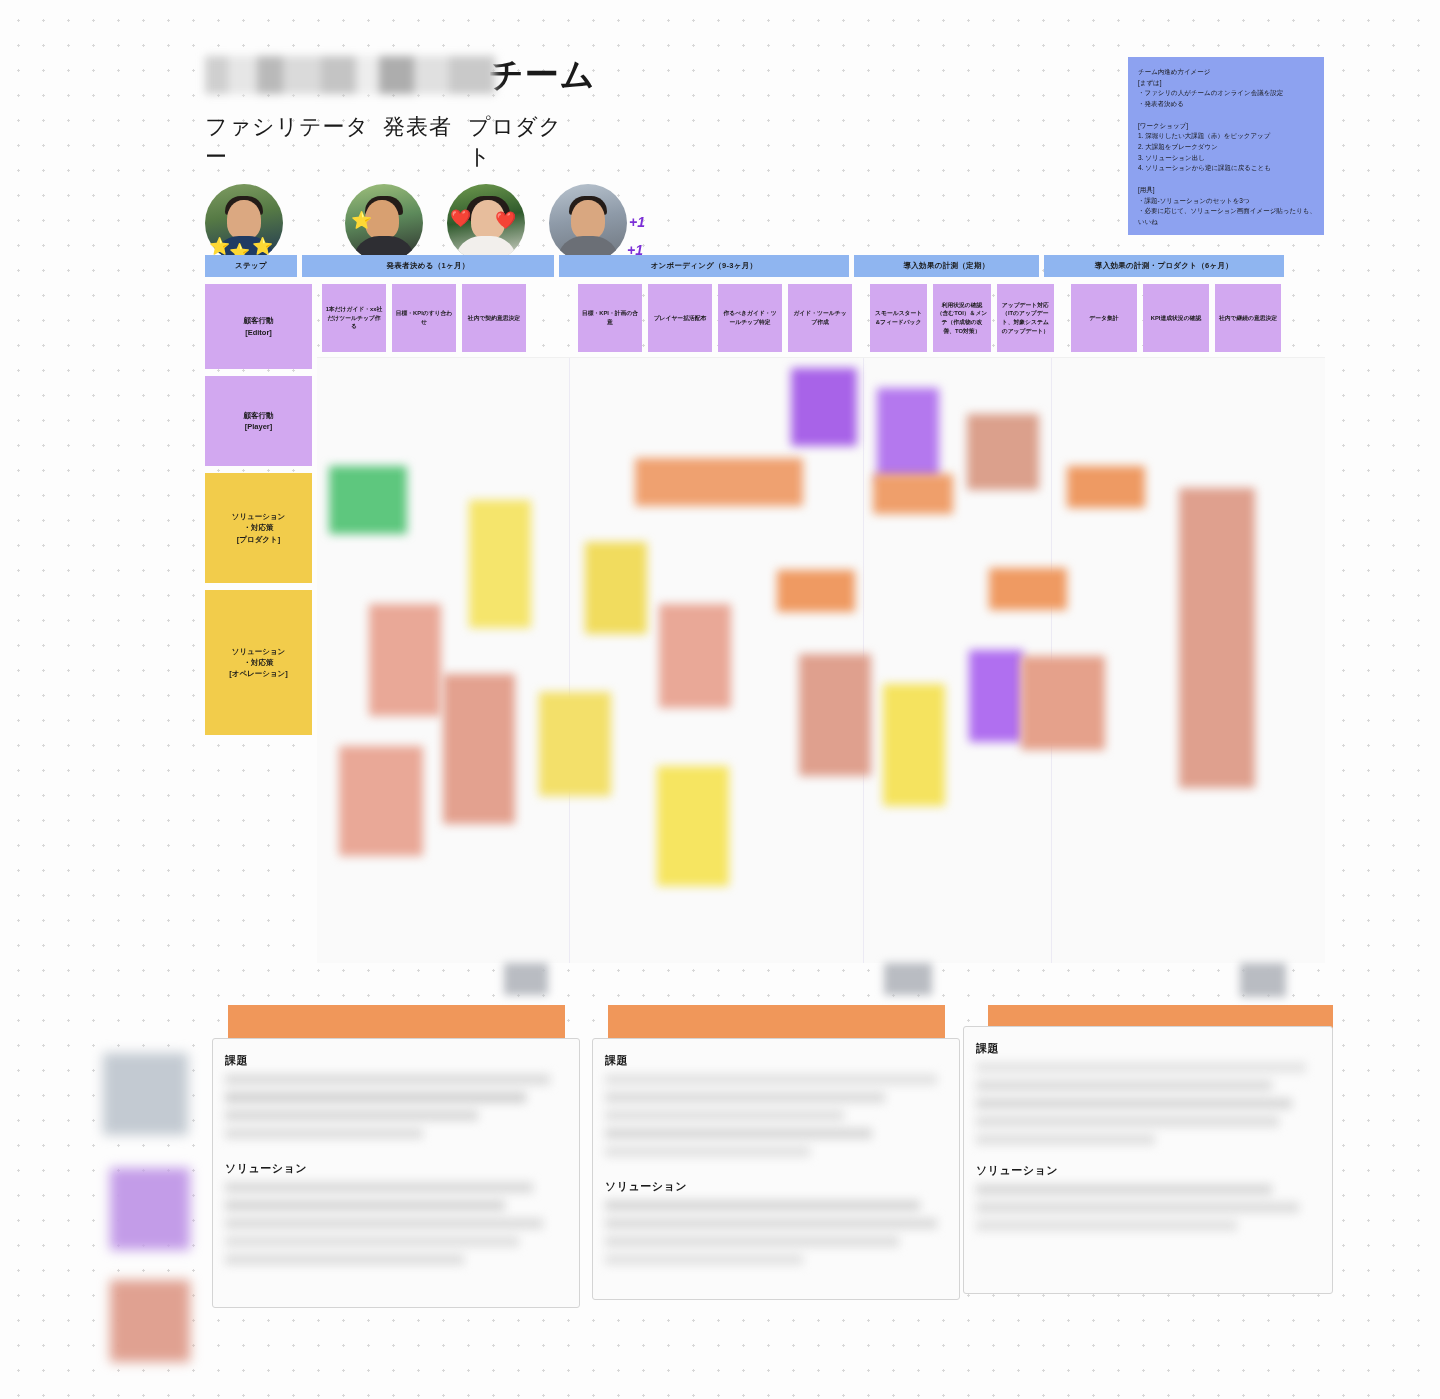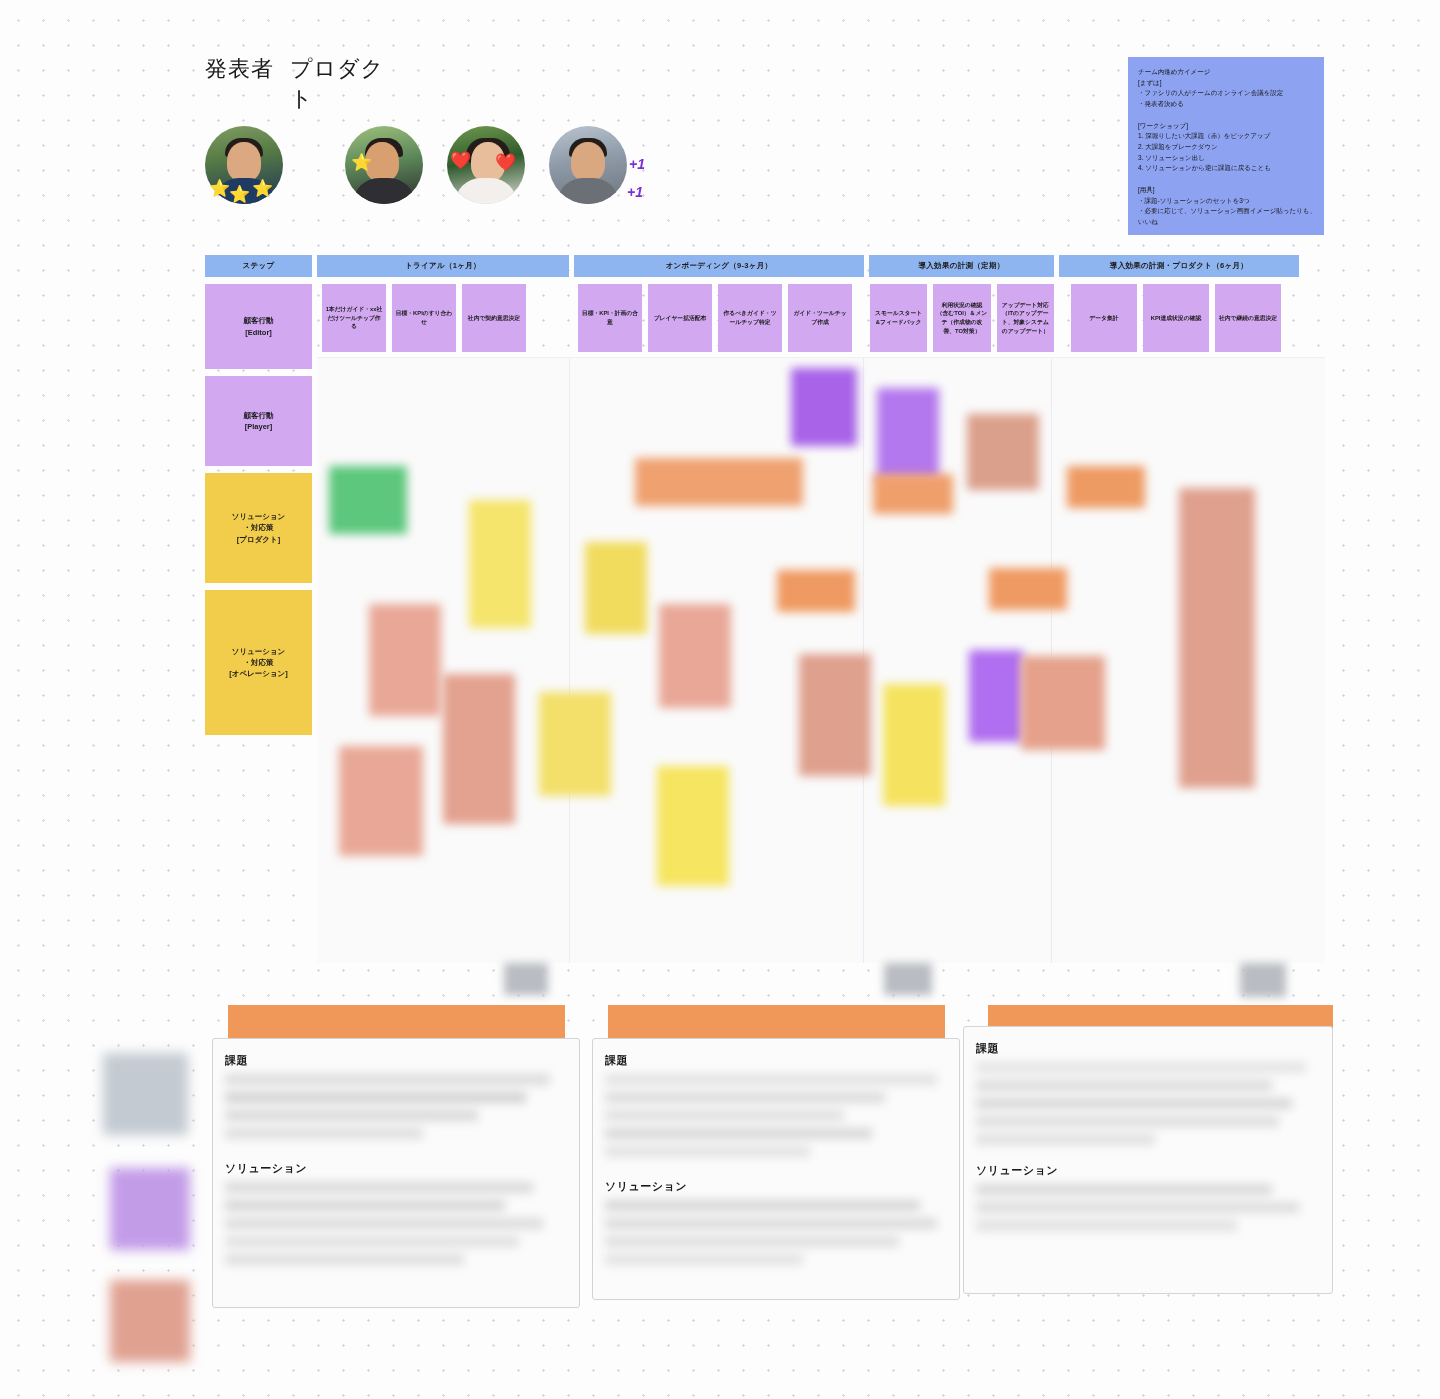--- a/index.html
+++ b/index.html
@@ -81,21 +81,21 @@
     white-space:pre-wrap; overflow:hidden;
   }
 
   
   #board { position:absolute; left:205px; top:255px; width:1120px; }
   #step-header-row { display:flex; gap:5px; }
   .step-head {
     background:#8fb5f0; height:22px; display:flex; align-items:center;
     justify-content:center; font-size:7.5px; font-weight:bold; letter-spacing:.3px;
   }
-  .sh-step { width:107px; }
+  .sh-step { width:92px; }
   .sh-trial { width:252px; }
   .sh-onb   { width:290px; }
   .sh-brush { width:185px; }
   .sh-kpi   { width:240px; }
 
   #grid-wrap { display:flex; gap:5px; margin-top:7px; align-items:flex-start; }
 
   
   #label-col { width:107px; display:flex; flex-direction:column; gap:7px; }
   .rowlabel {
@@ -160,22 +160,27 @@
   .sec-head { font-size:11px; font-weight:bold; letter-spacing:.5px; }
   .text-blur { filter:blur(5px); }
   .tline { height:11px; background:#d9d9d9; margin-bottom:7px; border-radius:1px; }
 
   .small-blur-tab { position:absolute; filter:blur(4px); background:#b9bcc2; }
 </style>
 </head>
 <body>
 
 <div id="header">
+  <div id="title-row">
+    <div class="blur-title"></div>
+    <span id="title-text">チーム</span>
+  </div>
 
   <div id="role-row">
+    <span class="role-label" id="role-facilitator">ファシリテーター</span>
     <span class="role-label" id="role-presenter">発表者</span>
     <span class="role-label" id="role-member">プロダクト</span>
   </div>
 
   <div id="avatar-row">
     <div class="avatar-wrap a-gap1">
       <div class="avatar a1">
           <div class="face-bg"></div>
           <div class="hair"></div>
           <div class="head"></div>
@@ -229,21 +234,21 @@
 4. ソリューションから逆に課題に戻ることも
 
 [用具]
 ・課題-ソリューションのセットを3つ
 ・必要に応じて、ソリューション画面イメージ貼ったりも、いいね</div>
 
 <div id="board">
 
   <div id="step-header-row">
     <div class="step-head sh-step">ステップ</div>
-    <div class="step-head sh-trial">トライアル（1ヶ月）</div>
+    <div class="step-head sh-trial">発表者決める（1ヶ月）</div>
     <div class="step-head sh-onb">オンボーディング（9-3ヶ月）</div>
     <div class="step-head sh-brush">導入効果の計測（定期）</div>
     <div class="step-head sh-kpi">導入効果の計測・プロダクト（6ヶ月）</div>
   </div>
 
   <div id="grid-wrap">
 
     <div id="label-col">
       <div class="rowlabel rl-purple rl-1">顧客行動<br>[Editor]</div>
       <div class="rowlabel rl-purple rl-2">顧客行動<br>[Player]</div>

